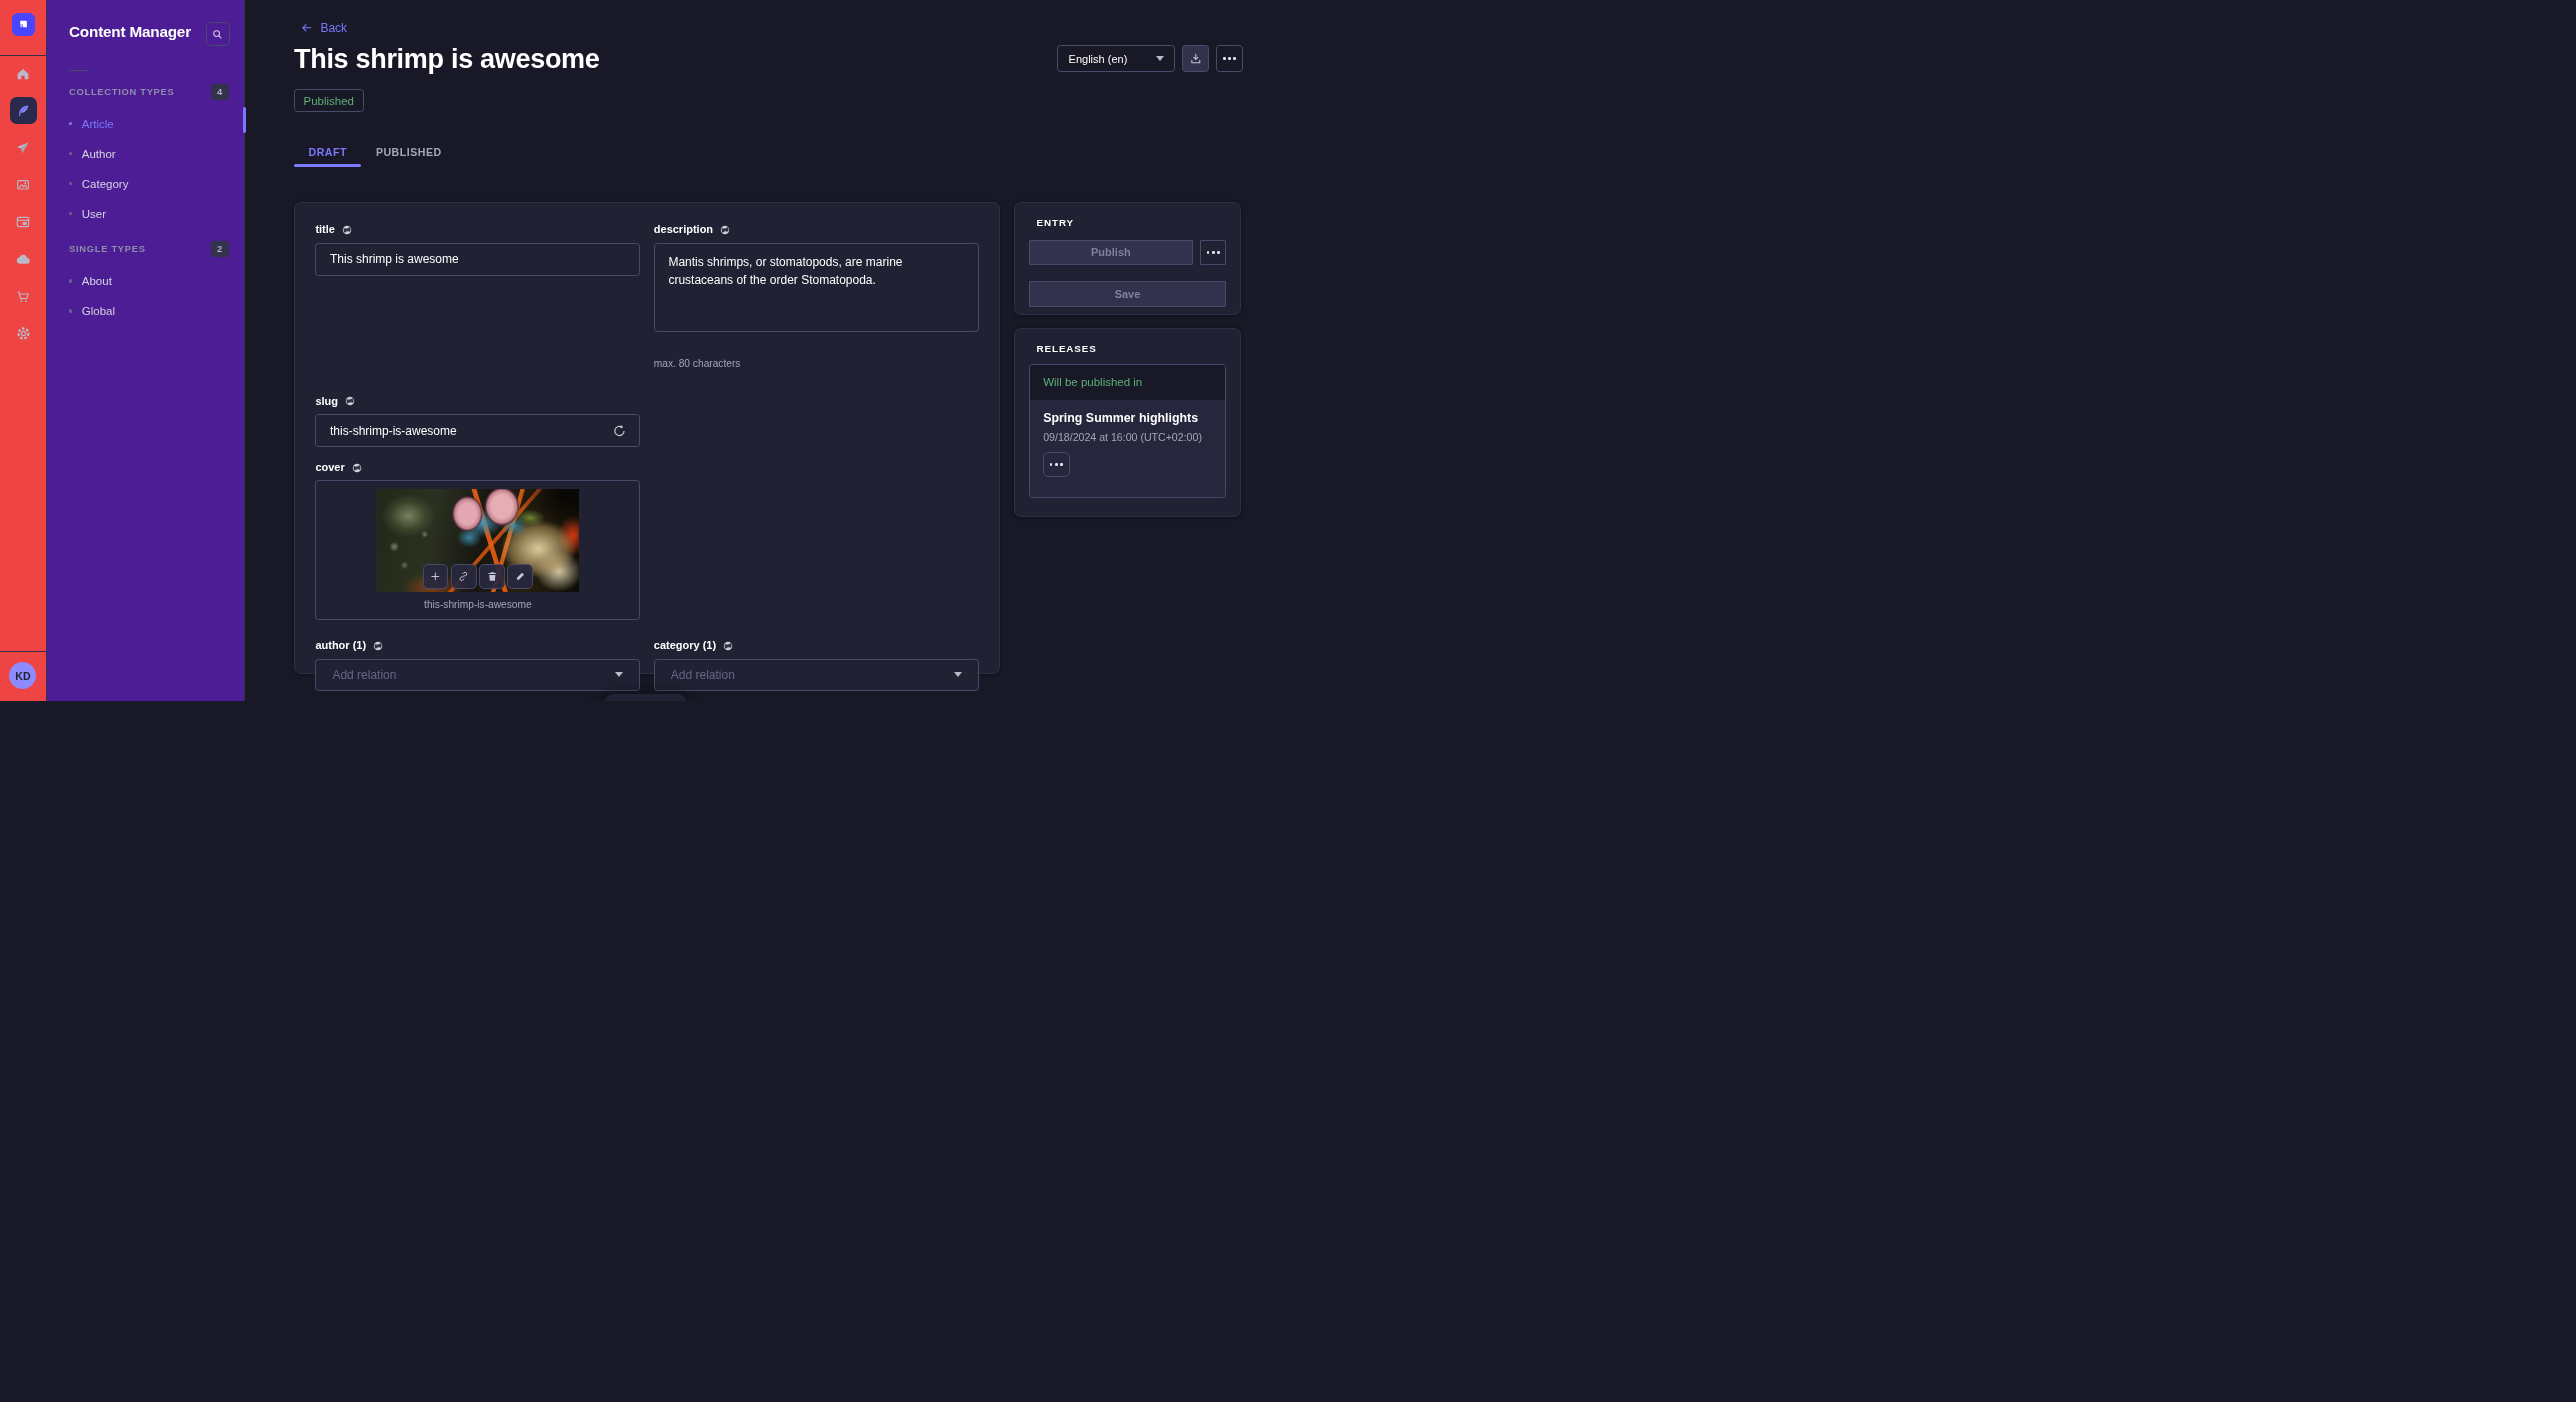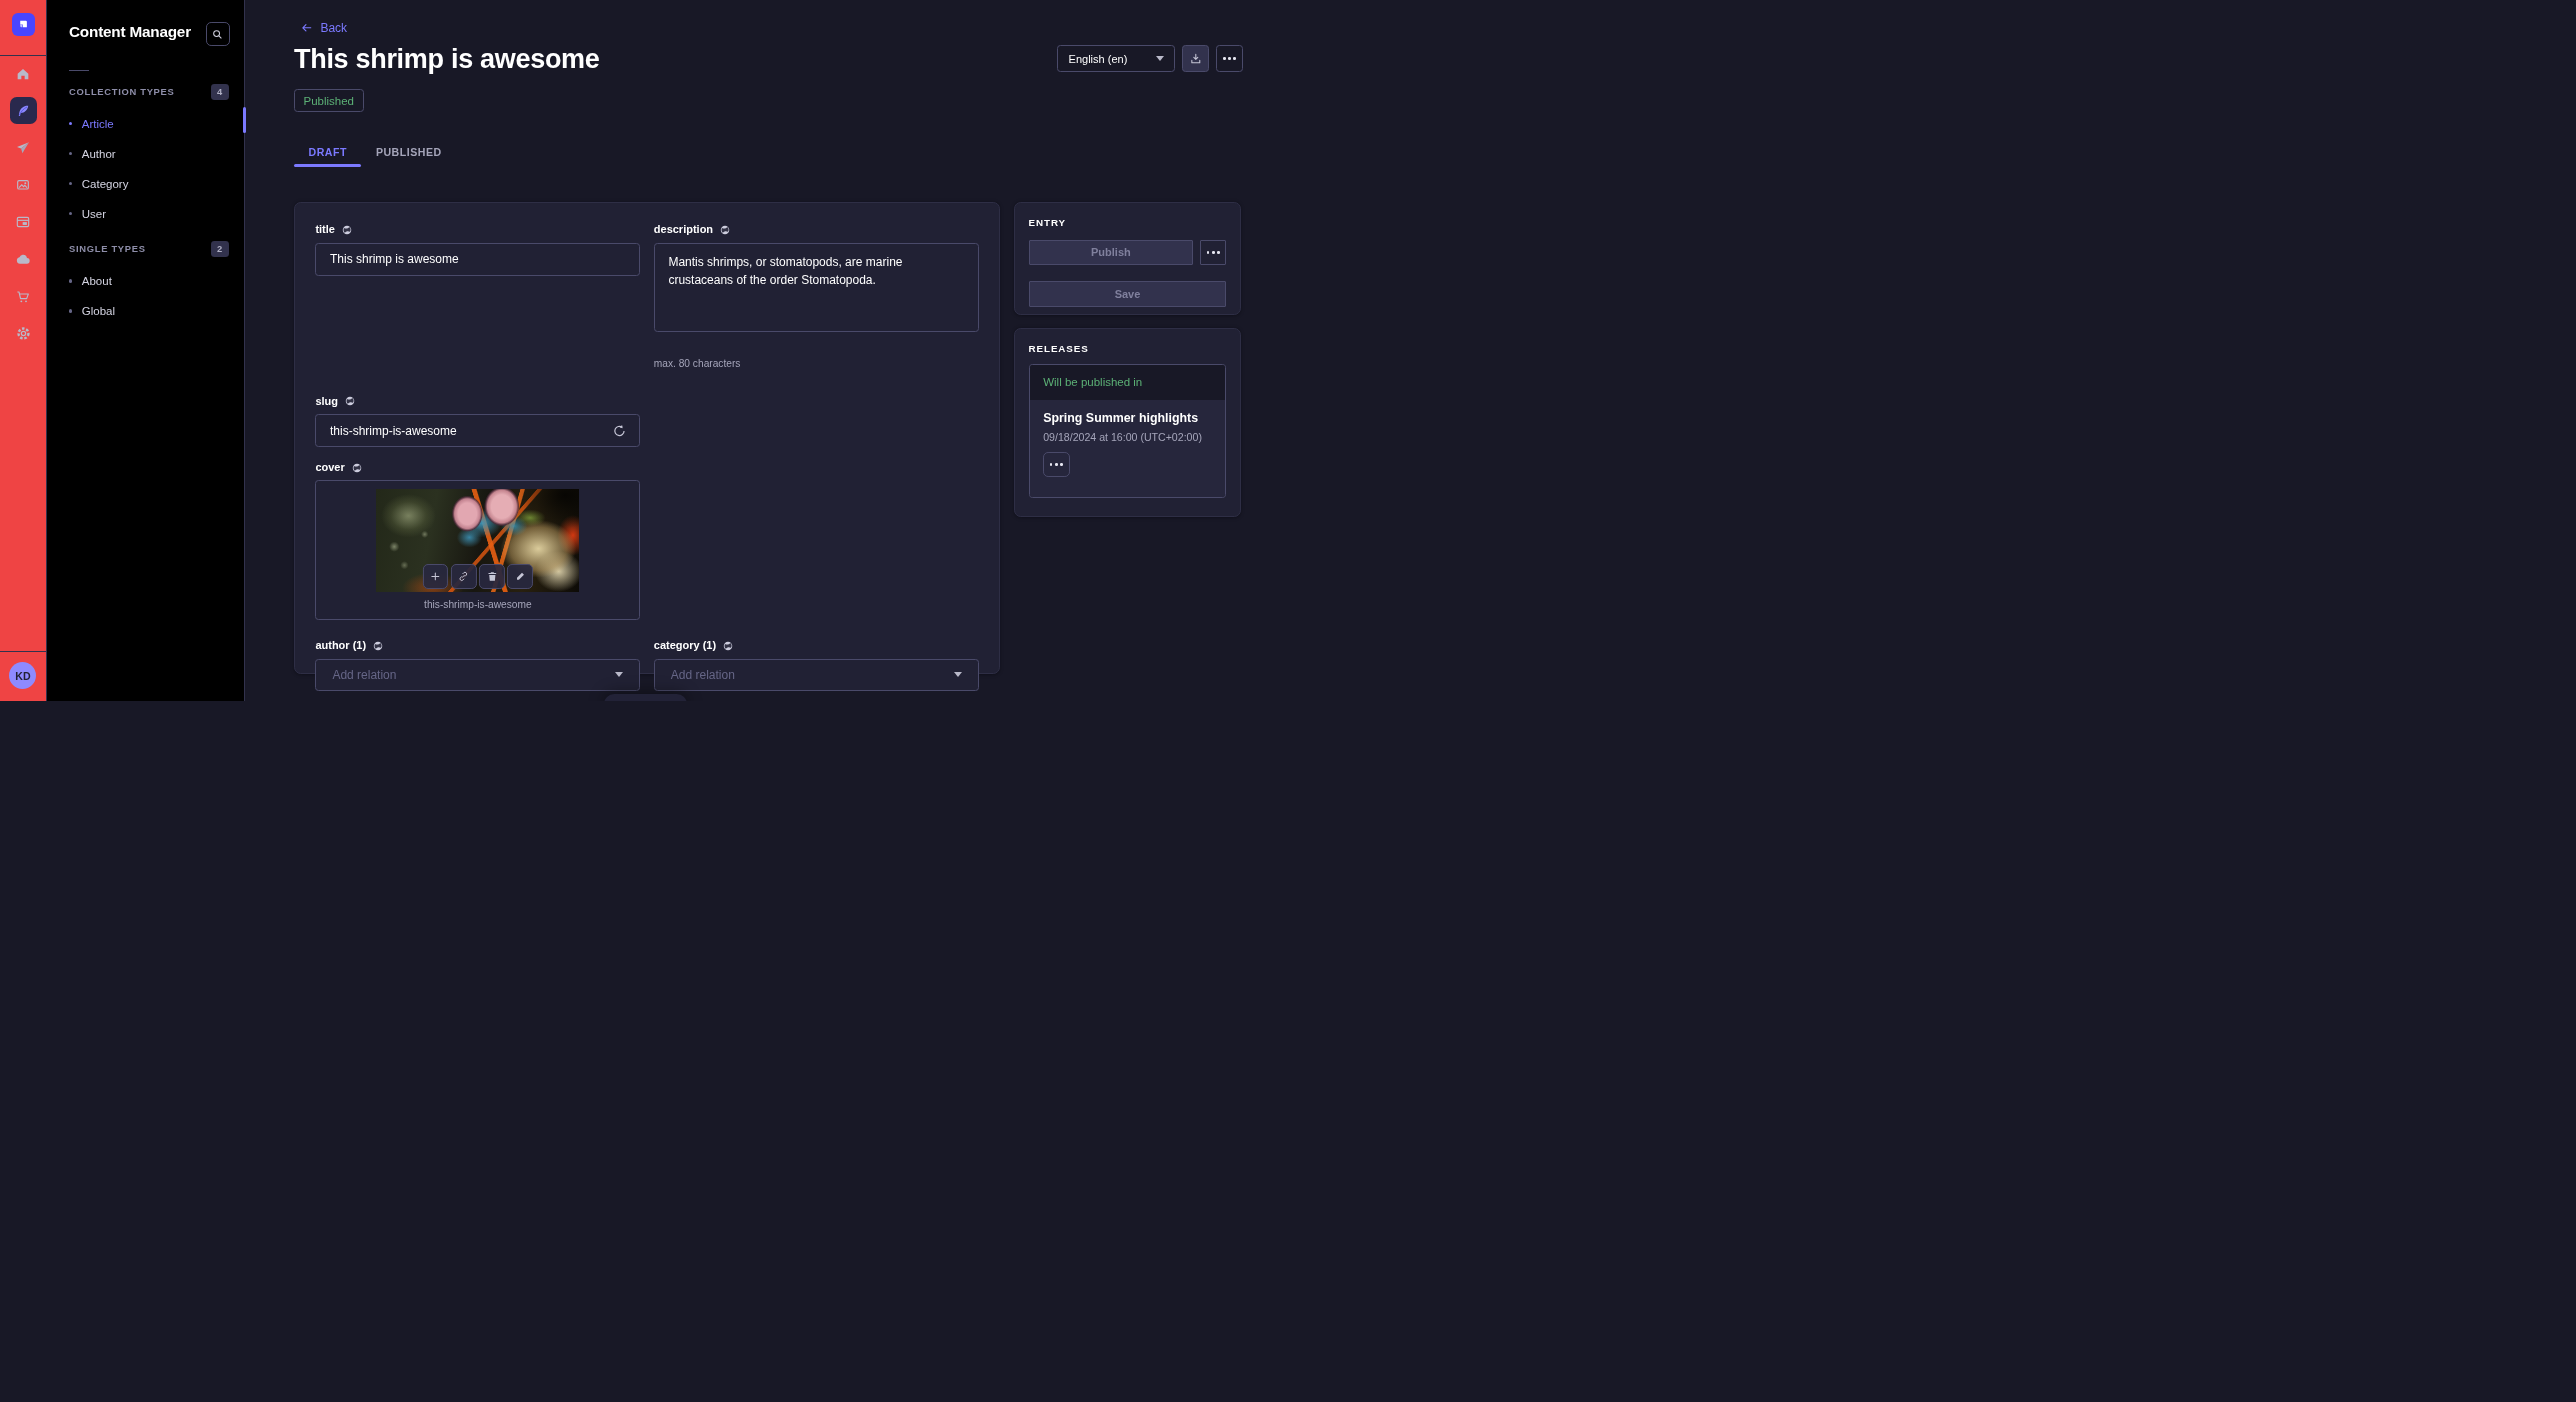--- a/index.html
+++ b/index.html
@@ -21,21 +21,21 @@
                 align-items:center; gap:10.2px; }
   .rail-slot { width:27px; height:27px; border-radius:6.8px; display:flex; align-items:center;
                justify-content:center; cursor:pointer; }
   .rail-slot.active { background:#29294d; }
   .rail-sep-bottom { position:absolute; left:0; right:0; bottom:49px; border-top:0.9px solid #32324d; }
   .avatar { position:absolute; left:9.4px; bottom:12px; width:27px; height:27px; border-radius:50%;
             background:#8e8aff; color:#212134; font-weight:700; font-size:10.6px;
             display:flex; align-items:center; justify-content:center; cursor:pointer; }
 
   
-  .sidebar { position:absolute; left:47px; top:0; bottom:0; width:198px; background:#000000;
+  .sidebar { position:absolute; left:47px; top:0; bottom:0; width:198px; background:#4c1d95;
              border-right:0.9px solid #32324d; z-index:2; }
   .sidebar-title { position:absolute; left:22px; top:23px; font-size:15.3px; font-weight:700; letter-spacing:-0.2px; }
   .search-btn { position:absolute; top:22px; right:14.5px; width:24px; height:24px; border:0.9px solid #4a4a6a;
                 border-radius:5.1px; background:transparent; display:flex; align-items:center; justify-content:center;
                 cursor:pointer; padding:0; }
   .sidebar-rule { position:absolute; left:22px; top:70px; width:20.4px; border-top:0.9px solid #4a4a6a; }
   .nav { position:absolute; left:22px; right:15.3px; top:78px; }
   .nav-head { display:flex; justify-content:space-between; align-items:center; height:20.4px; margin-top:3.4px; }
   .nav-head-label { font-size:9.4px; font-weight:700; letter-spacing:0.7px; color:#8e8ea9; }
   .nav-badge { min-width:18px; height:16px; background:#32324d; border-radius:3.4px; color:#b0b0c4;
@@ -124,21 +124,21 @@
   .relation-chip { height:37px; border:0.9px solid #4a4a6a; border-radius:3.4px; display:flex; align-items:center;
                    justify-content:space-between; padding:0 13.6px; background:#212134; cursor:pointer; }
   .relation-chip .chip-label { color:#7b79ff; font-size:11.5px; }
   .chip-close { background:transparent; border:none; cursor:pointer; padding:0; display:flex; }
 
   
   .side-panel { position:absolute; left:769px; width:227px; background:#212134; border:0.9px solid #2e2e45;
                 border-radius:6.8px; padding:13.6px; box-shadow:0 0.9px 3.4px rgba(3,3,10,.35); }
   #entry-panel { top:202px; height:113px; }
   #releases-panel { top:328px; height:189px; }
-  .panel-title { font-size:9.8px; font-weight:700; letter-spacing:0.9px; color:#fff; }
+  .panel-title { font-size:9.8px; font-weight:700; letter-spacing:0.9px; color:#fff;margin-left:8px; }
   .entry-actions { display:flex; gap:6.8px; margin-top:12px; }
   .btn-muted { background:#32324d; border:0.9px solid #4a4a6a; border-radius:1px; color:#80809d; font-size:11px;
                font-weight:600; display:flex; align-items:center; justify-content:center; cursor:pointer;
                font-family:"Liberation Sans",sans-serif; }
   .btn-publish { flex:1; height:25.6px; }
   .btn-more { width:26.4px; height:25.6px; background:transparent; }
   .btn-save { width:100%; height:25.6px; margin-top:16px; }
 
   .release-card { margin-top:10.2px; border:0.9px solid #4a4a6a; border-radius:3.4px; overflow:hidden; height:134px; }
   .release-card-header { height:35px; background:#181826; display:flex; align-items:center; padding:0 13.6px;

